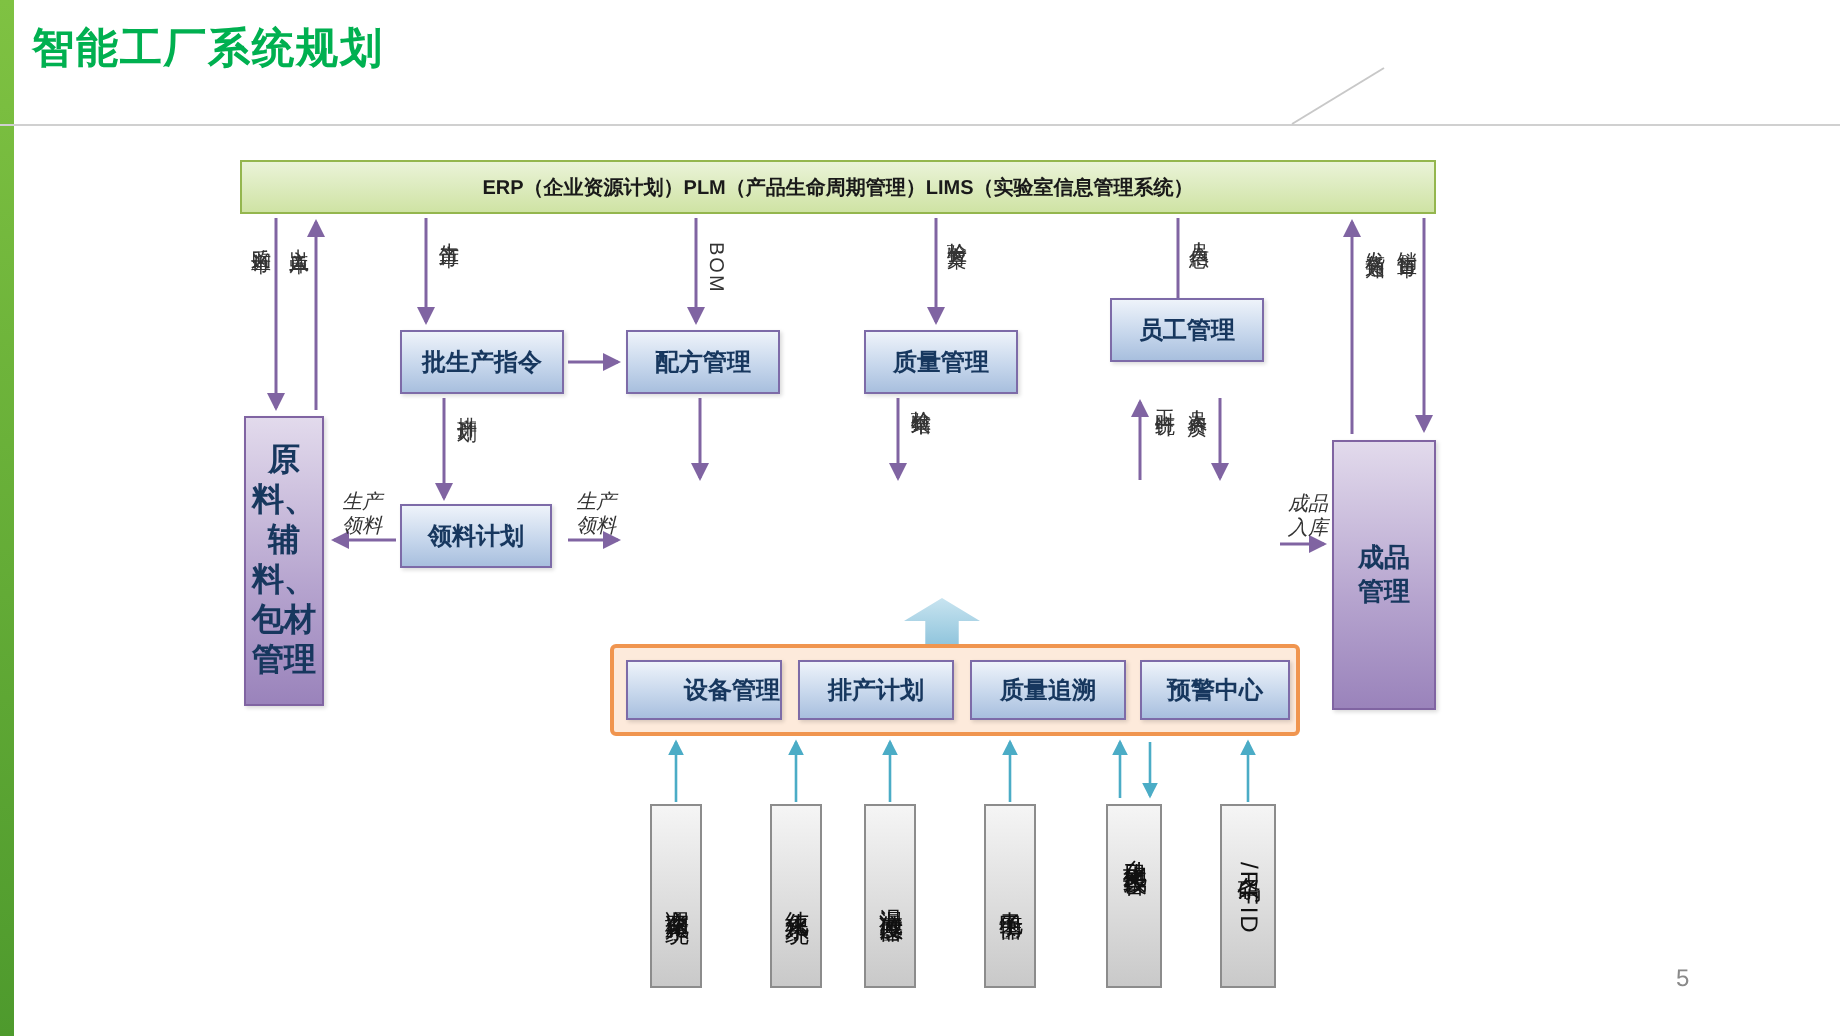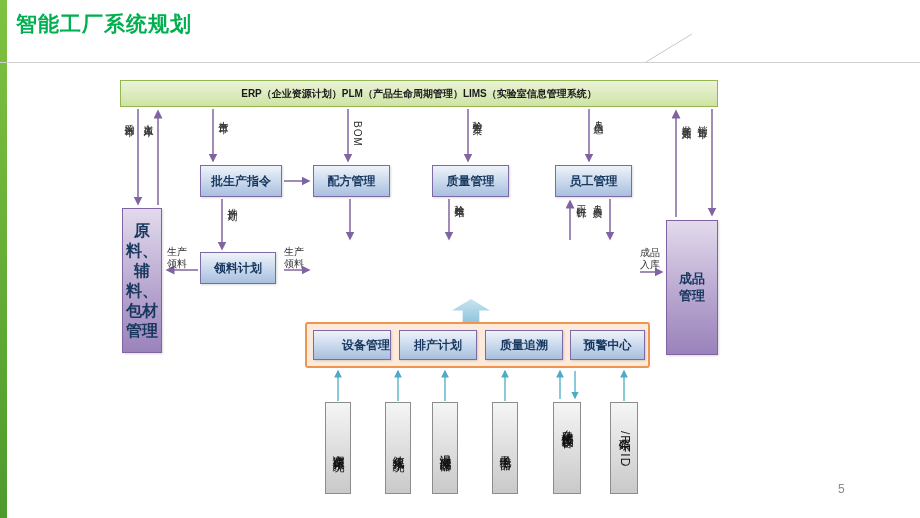--- a/index.html
+++ b/index.html
@@ -27,21 +27,21 @@
   .purplebox { position:absolute; z-index:2;
     background:linear-gradient(180deg,#E2DAEC,#B5A3CE 60%,#9A83BB);
     border:1px solid #8064A2; color:#17375E; font-weight:bold; font-size:16px;
     display:flex; align-items:center; justify-content:center; text-align:center;
     box-shadow:1px 1px 2px rgba(0,0,0,.15); }
   .pre { white-space:pre-line; }
 
   .b-batch   { left:200px; top:165px; width:82px; height:32px; }
   .b-recipe  { left:313px; top:165px; width:77px; height:32px;font-family:Liberation Serif, serif; }
   .b-quality { left:432px; top:165px; width:77px; height:32px; }
-  .b-employee{ left:555px; top:165px; width:77px; height:32px; }
+  .b-employee{ left:555px; top:149px; width:77px; height:32px; }
   .b-picking { left:200px; top:252px; width:76px; height:32px; }
   .b-material{ left:122px; top:208px; width:40px; height:145px; line-height:1.25; }
   .b-finished{ left:666px; top:220px; width:52px; height:135px; font-size:13px; text-align:left; line-height:1.3; }
 
   .wip-panel { position:absolute; left:313px; top:243px; width:325px; height:58px; z-index:2;
     background:linear-gradient(180deg,#D3E2F4,#9DBCE4 60%,#86A9DA);
     border:1px solid #6D96CE; box-shadow:1px 1px 2px rgba(0,0,0,.2); }
   .wip-title { text-align:center; padding-top:3px; font-size:13px; font-weight:bold; color:#17375E; }
   .wip-flow { position:absolute; left:6px; right:6px; top:24px; height:28px; display:flex; gap:3px; }
   .chev { flex:1; clip-path:polygon(0 0, calc(100% - 13px) 0, 100% 50%, calc(100% - 13px) 100%, 0 100%, 13px 50%);
@@ -67,21 +67,21 @@
     background:linear-gradient(180deg,#F5F5F5,#C9C9C9); border:1px solid #8C8C8C;
     display:flex; align-items:center; justify-content:center; }
   .graybox .vtext { writing-mode:vertical-rl; font-size:12px; letter-spacing:1px; color:#111; line-height:13px; }
   .e1 { left:325px; } .e2 { left:385px; } .e3 { left:432px; } .e4 { left:492px; }
   .e5 { left:553px; width:28px; } .e6 { left:610px; width:28px; }
   .e5 .vtext { height:56px; }
 
   .vlabel { position:absolute; z-index:2; writing-mode:vertical-rl; font-size:10px; color:#333;
     letter-spacing:1px; line-height:11px; }
   .mlabel { position:absolute; z-index:2; width:24px; font-size:10px; line-height:1.2;
-    color:#333; text-align:left; word-break:break-all; }
+    color:#333; text-align:right; word-break:break-all;font-style:italic; }
 
   .l-purchase { left:124px; top:116px; }
   .l-inout    { left:143px; top:116px; }
   .l-prodord  { left:218px; top:113px; }
   .l-bom      { left:352px; top:121px; }
   .l-inspplan { left:472px; top:113px; }
   .l-personnel{ left:593px; top:113px; }
   .l-shipnote { left:681px; top:118px; }
   .l-salesord { left:697px; top:118px; }
   .l-schedule { left:227px; top:200px; }

